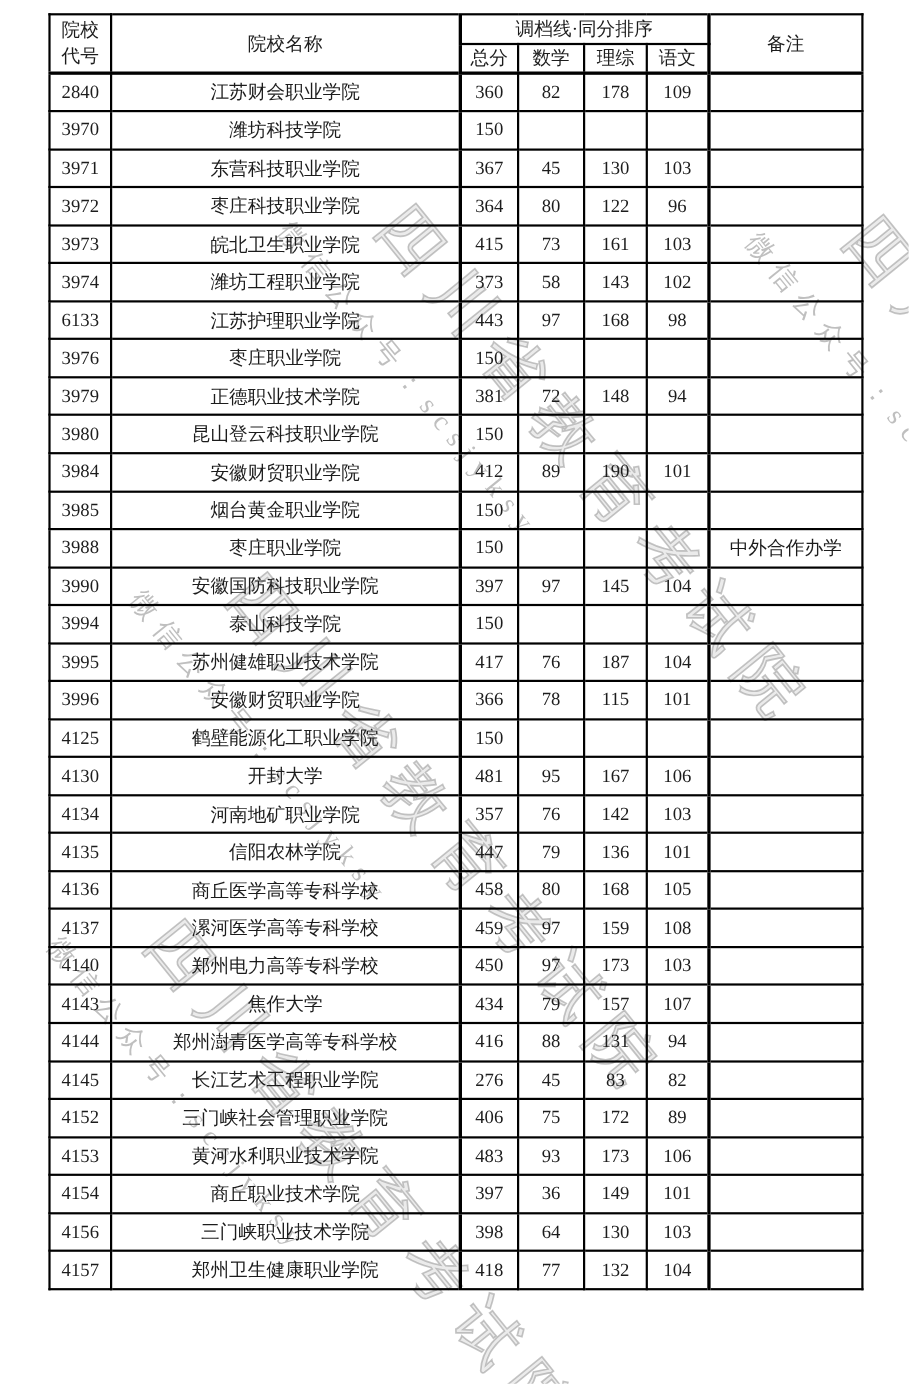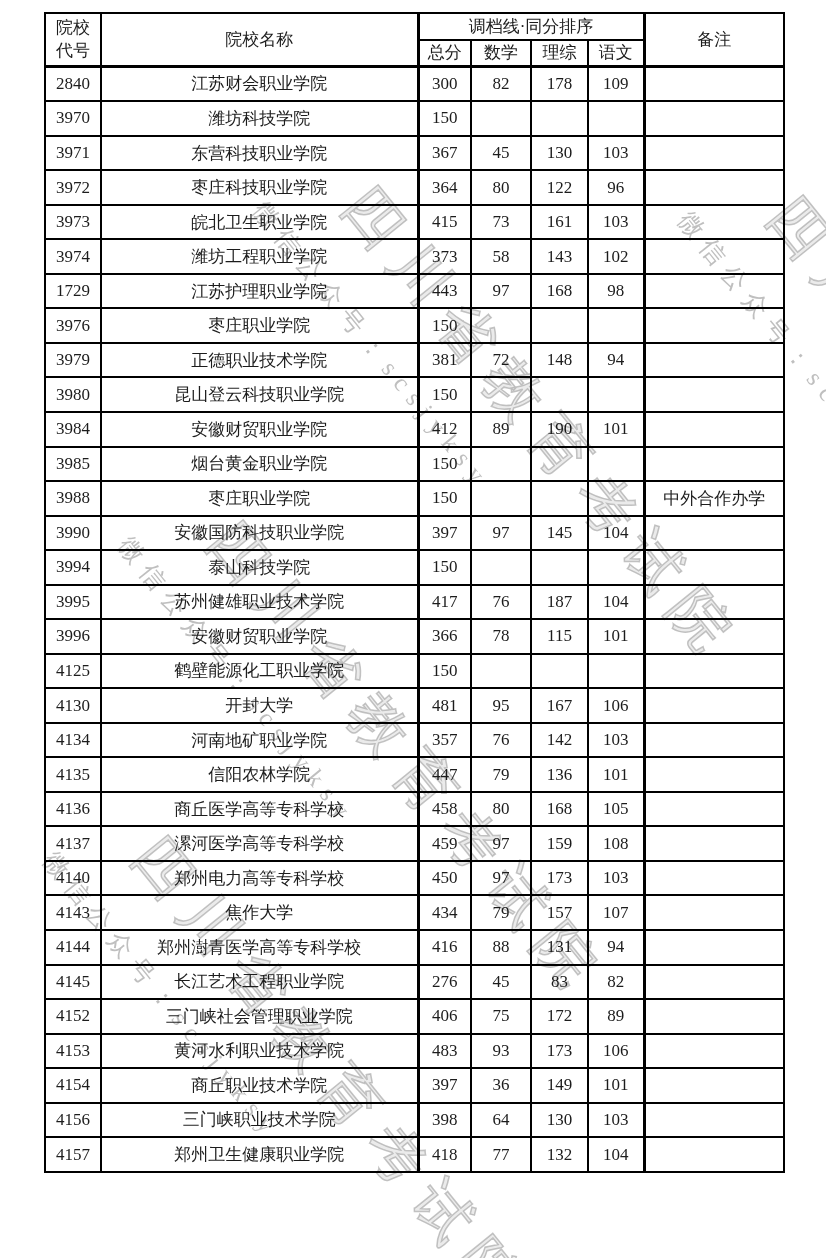--- a/index.html
+++ b/index.html
@@ -94,21 +94,21 @@
         <th class="sec">总分</th>
         <th>数学</th>
         <th>理综</th>
         <th>语文</th>
       </tr>
     </thead>
     <tbody>
         <tr>
           <td>2840</td>
           <td>江苏财会职业学院</td>
-          <td class="sec">300</td>
+          <td class="sec">360</td>
           <td>82</td>
           <td>178</td>
           <td>109</td>
           <td class="sec"></td>
         </tr>
         <tr>
           <td>3970</td>
           <td>潍坊科技学院</td>
           <td class="sec">150</td>
           <td></td>
@@ -146,21 +146,21 @@
         <tr>
           <td>3974</td>
           <td>潍坊工程职业学院</td>
           <td class="sec">373</td>
           <td>58</td>
           <td>143</td>
           <td>102</td>
           <td class="sec"></td>
         </tr>
         <tr>
-          <td>1729</td>
+          <td>6133</td>
           <td>江苏护理职业学院</td>
           <td class="sec">443</td>
           <td>97</td>
           <td>168</td>
           <td>98</td>
           <td class="sec"></td>
         </tr>
         <tr>
           <td>3976</td>
           <td>枣庄职业学院</td>

